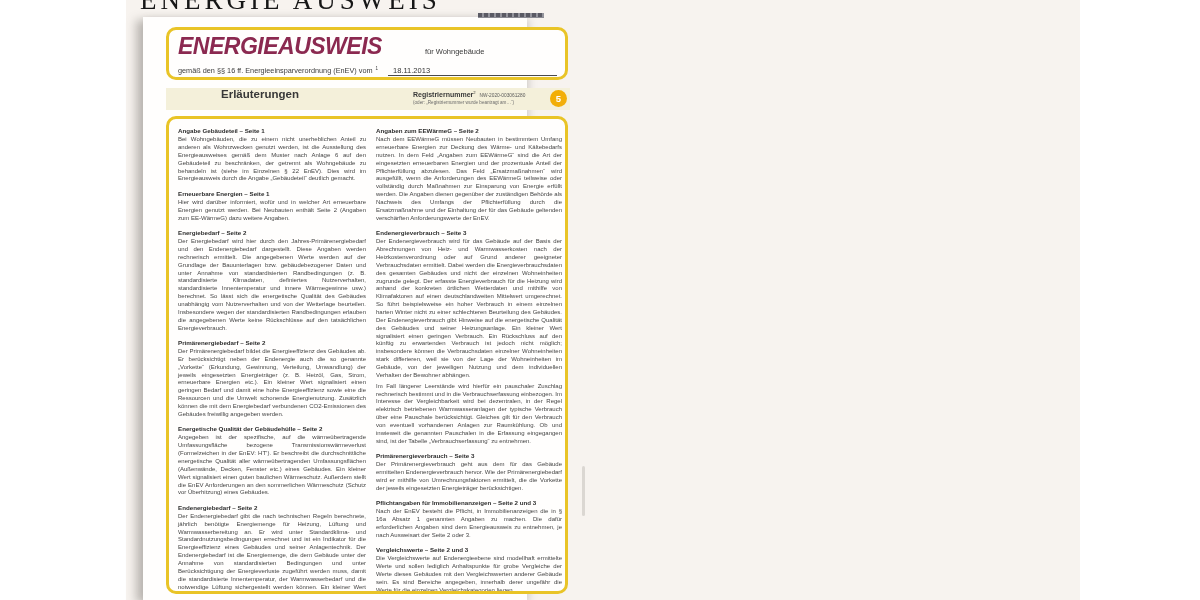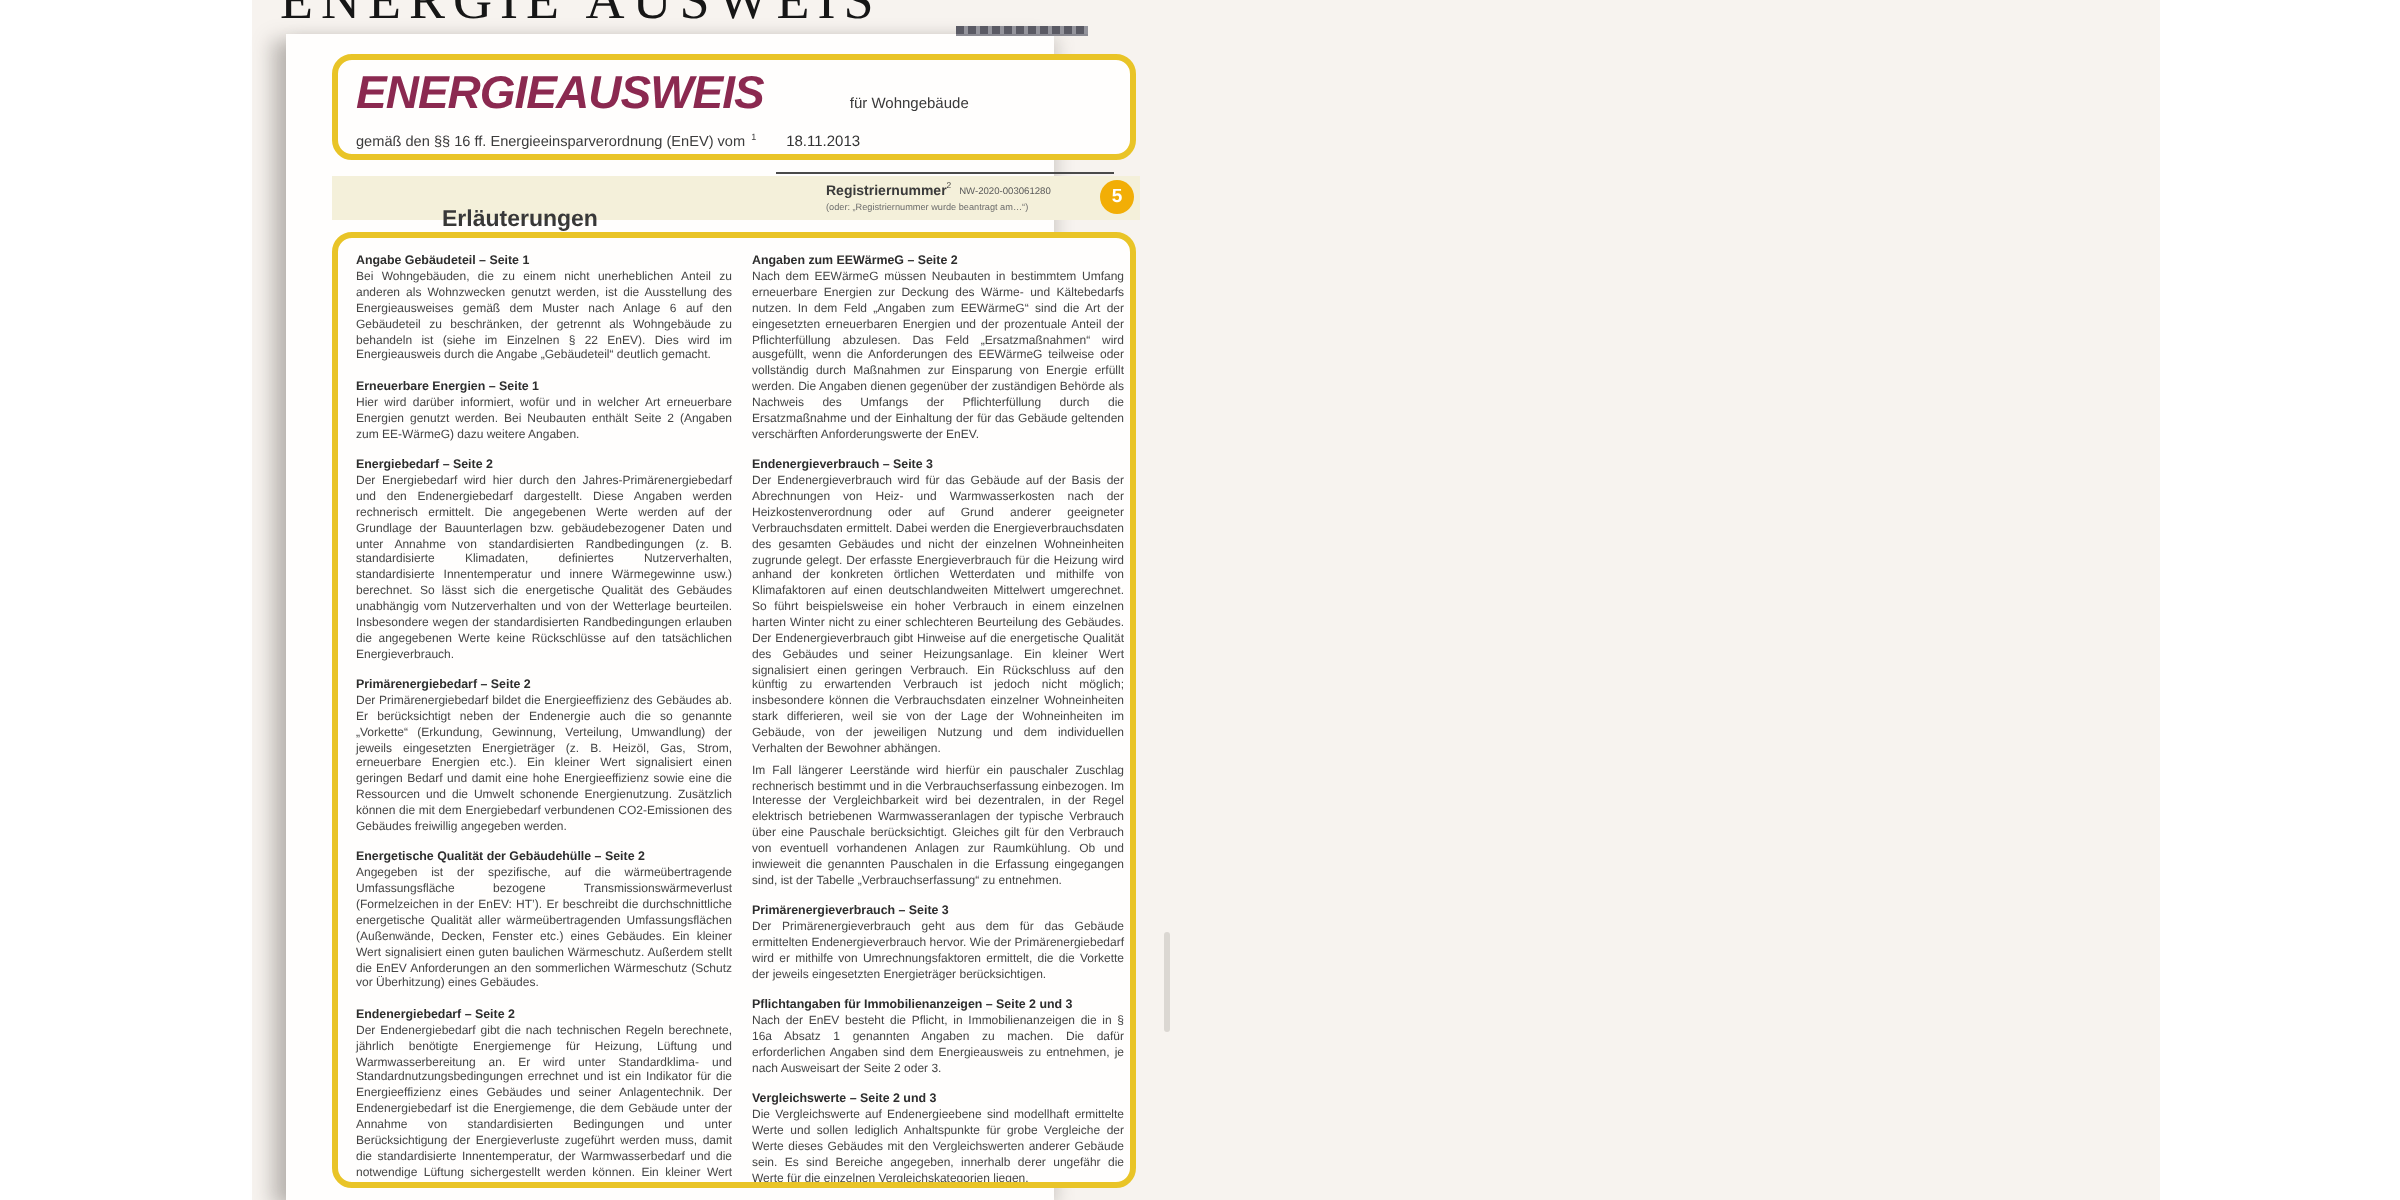--- a/index.html
+++ b/index.html
@@ -44,26 +44,26 @@
     color:var(--maroon);font-size:23px;font-weight:bold;font-style:italic;
     letter-spacing:-0.5px;line-height:1.05;
   }
   .hdr-subtitle{font-size:7.5px;color:#3a3a3a;margin-left:4px;padding-left:39px;}
   .law-row{
     position:absolute;left:9px;right:8px;top:36px;
     display:flex;align-items:flex-start;font-size:7.3px;color:#3c3c3c;white-space:nowrap;
   }
   .law-row sup{font-size:4.5px;margin:0 2px 0 3px;}
   .law-date{
-    flex:1;border-bottom:1px solid #4a4a4a;margin-left:8px;padding:0 0 11px 5px;
+    flex:1;border-bottom:1px solid #4a4a4a;margin-left:8px;padding:0 0 0 5px;
     font-size:7.5px;color:#333;
   }
   
   .bar{position:absolute;left:23px;top:71px;width:404px;height:22px;background:var(--barbg);}
-  .bar-title{position:absolute;left:12px;top:16px;font-size:11.5px;font-weight:bold;color:#383838;padding-left:43px;}
+  .bar-title{position:absolute;left:12px;top:0;font-size:11.5px;font-weight:bold;color:#383838;padding-left:43px;}
   .registry{position:absolute;left:247px;top:3px;line-height:1.1;}
   .registry-line1{font-size:7px;font-weight:bold;color:#3a3a3a;white-space:nowrap;}
   .registry-line1 sup{font-size:4.2px;font-weight:normal;}
   .registry-number{font-size:4.8px;font-weight:normal;color:#5a5a5a;margin-left:2px;}
   .registry-note{font-size:4.6px;color:#6b6b6b;margin-top:1px;white-space:nowrap;}
   .badge{
     position:absolute;right:3px;top:2px;width:17px;height:17px;border-radius:50%;
     background:var(--badge);color:#fff;font-size:9.5px;font-weight:bold;
     display:flex;align-items:center;justify-content:center;
   }

